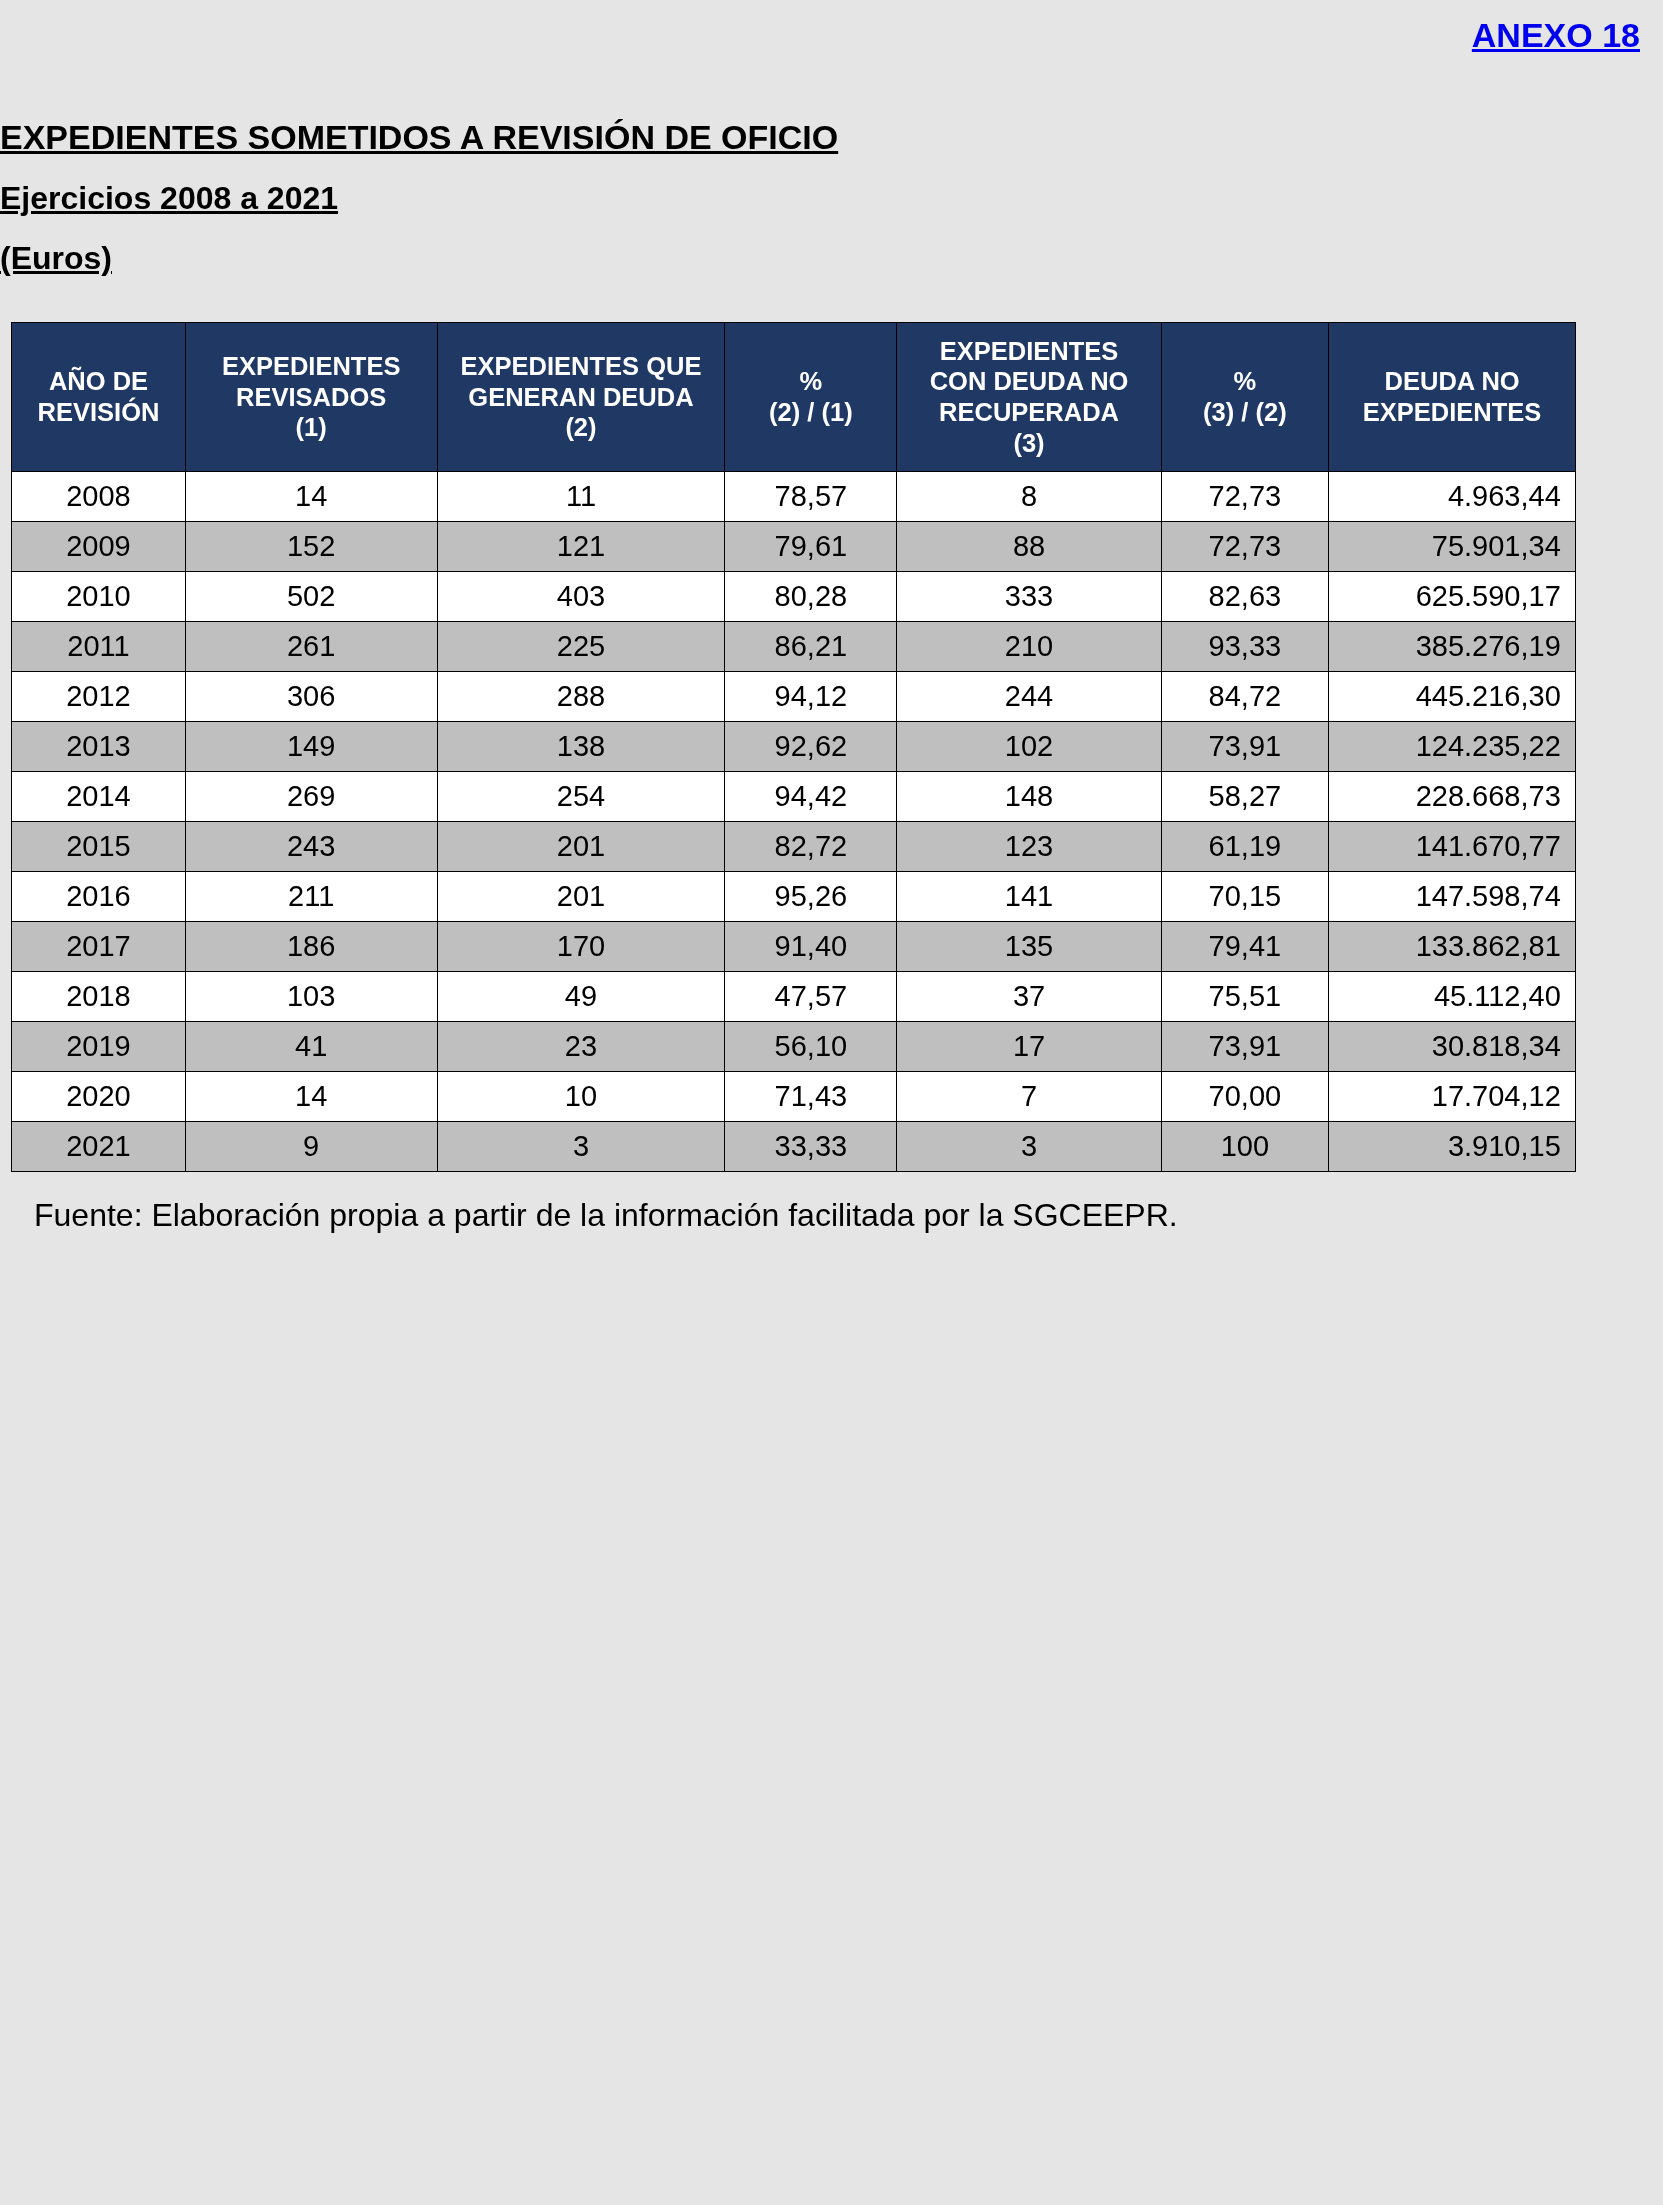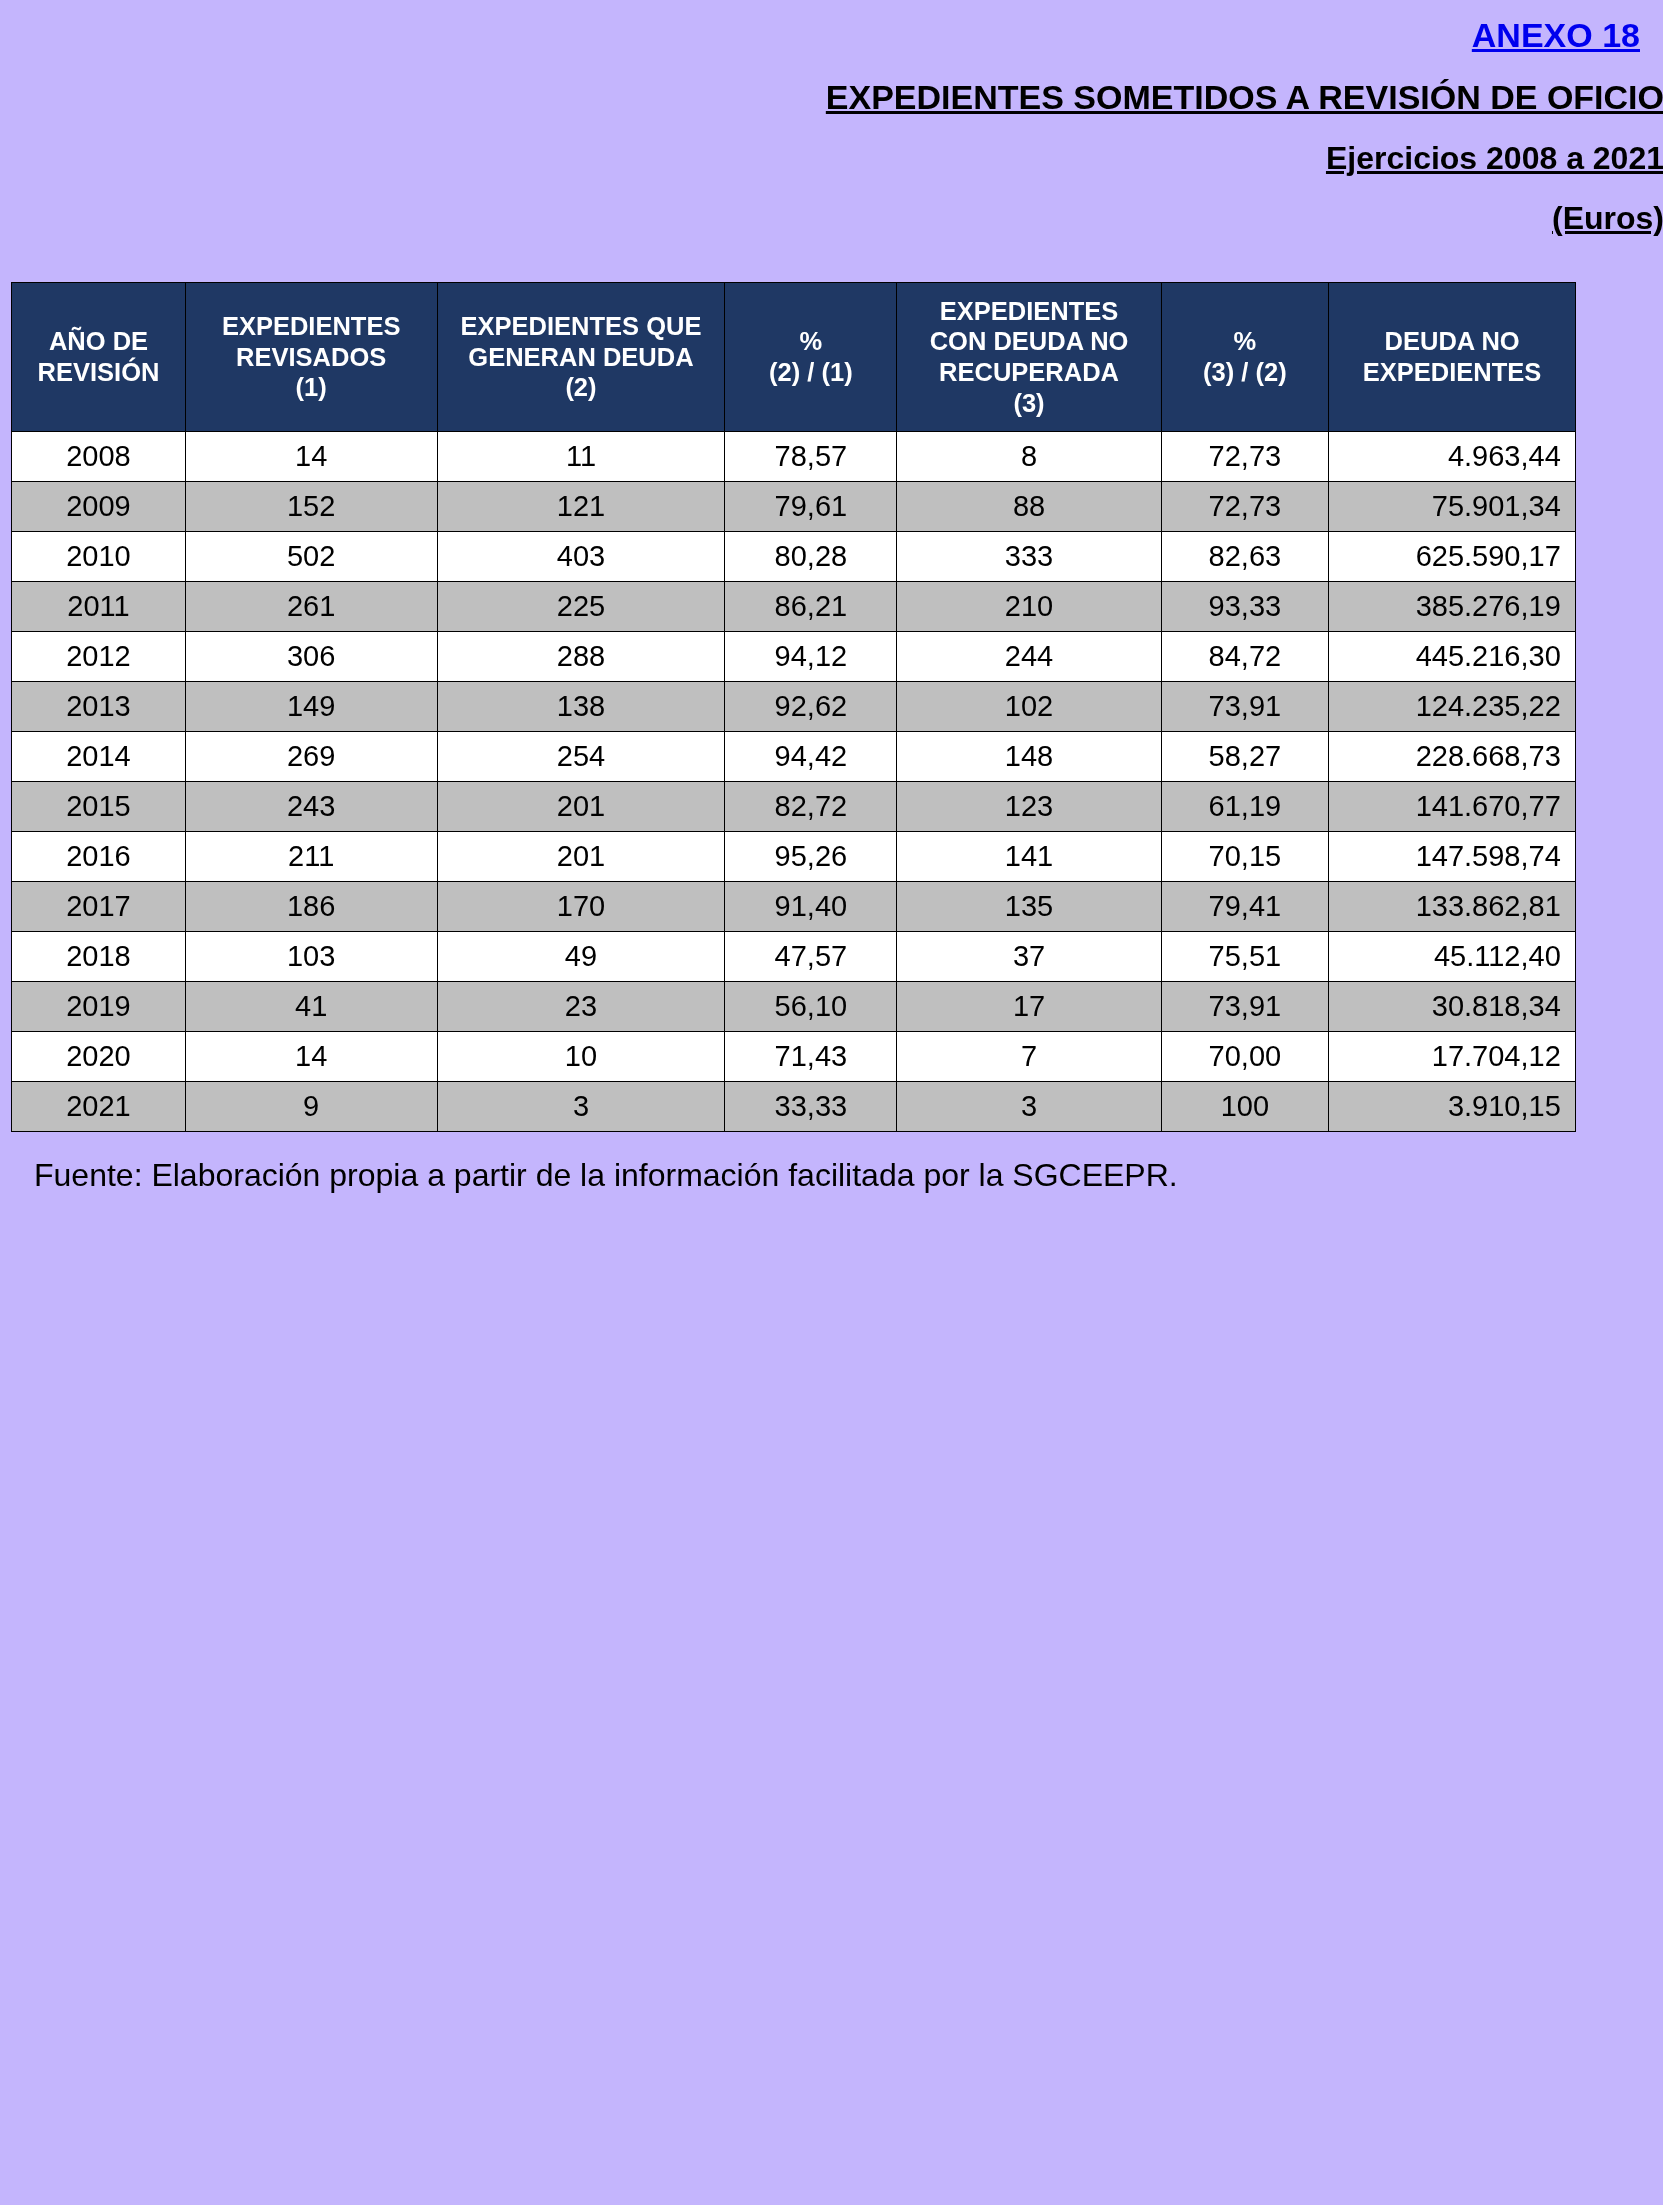--- a/index.html
+++ b/index.html
@@ -12,35 +12,35 @@
   body{
     margin:0;
     background:#FFFFFF;
     color:#000;
     font-family:"Liberation Sans", sans-serif;
   }
   .page{
     position:relative;
     width:1664px;
     height:2205px;
-    background:#c4b5fd;
+    background:#e5e5e5;
     overflow:hidden;
   }
   .annex{
     position:absolute;
     top:16px;
     right:24px;
     font-size:34px;
     font-weight:bold;
     text-decoration:underline;
     color:var(--annex-color);
   }
   .titles{
-    padding-top:78px;
-    text-align:right;
+    padding-top:118px;
+    text-align:left;
   }
   .title-main{
     font-size:34px;
     font-weight:bold;
     text-decoration:underline;
   }
   .title-sub{
     font-size:32px;
     font-weight:bold;
     text-decoration:underline;

